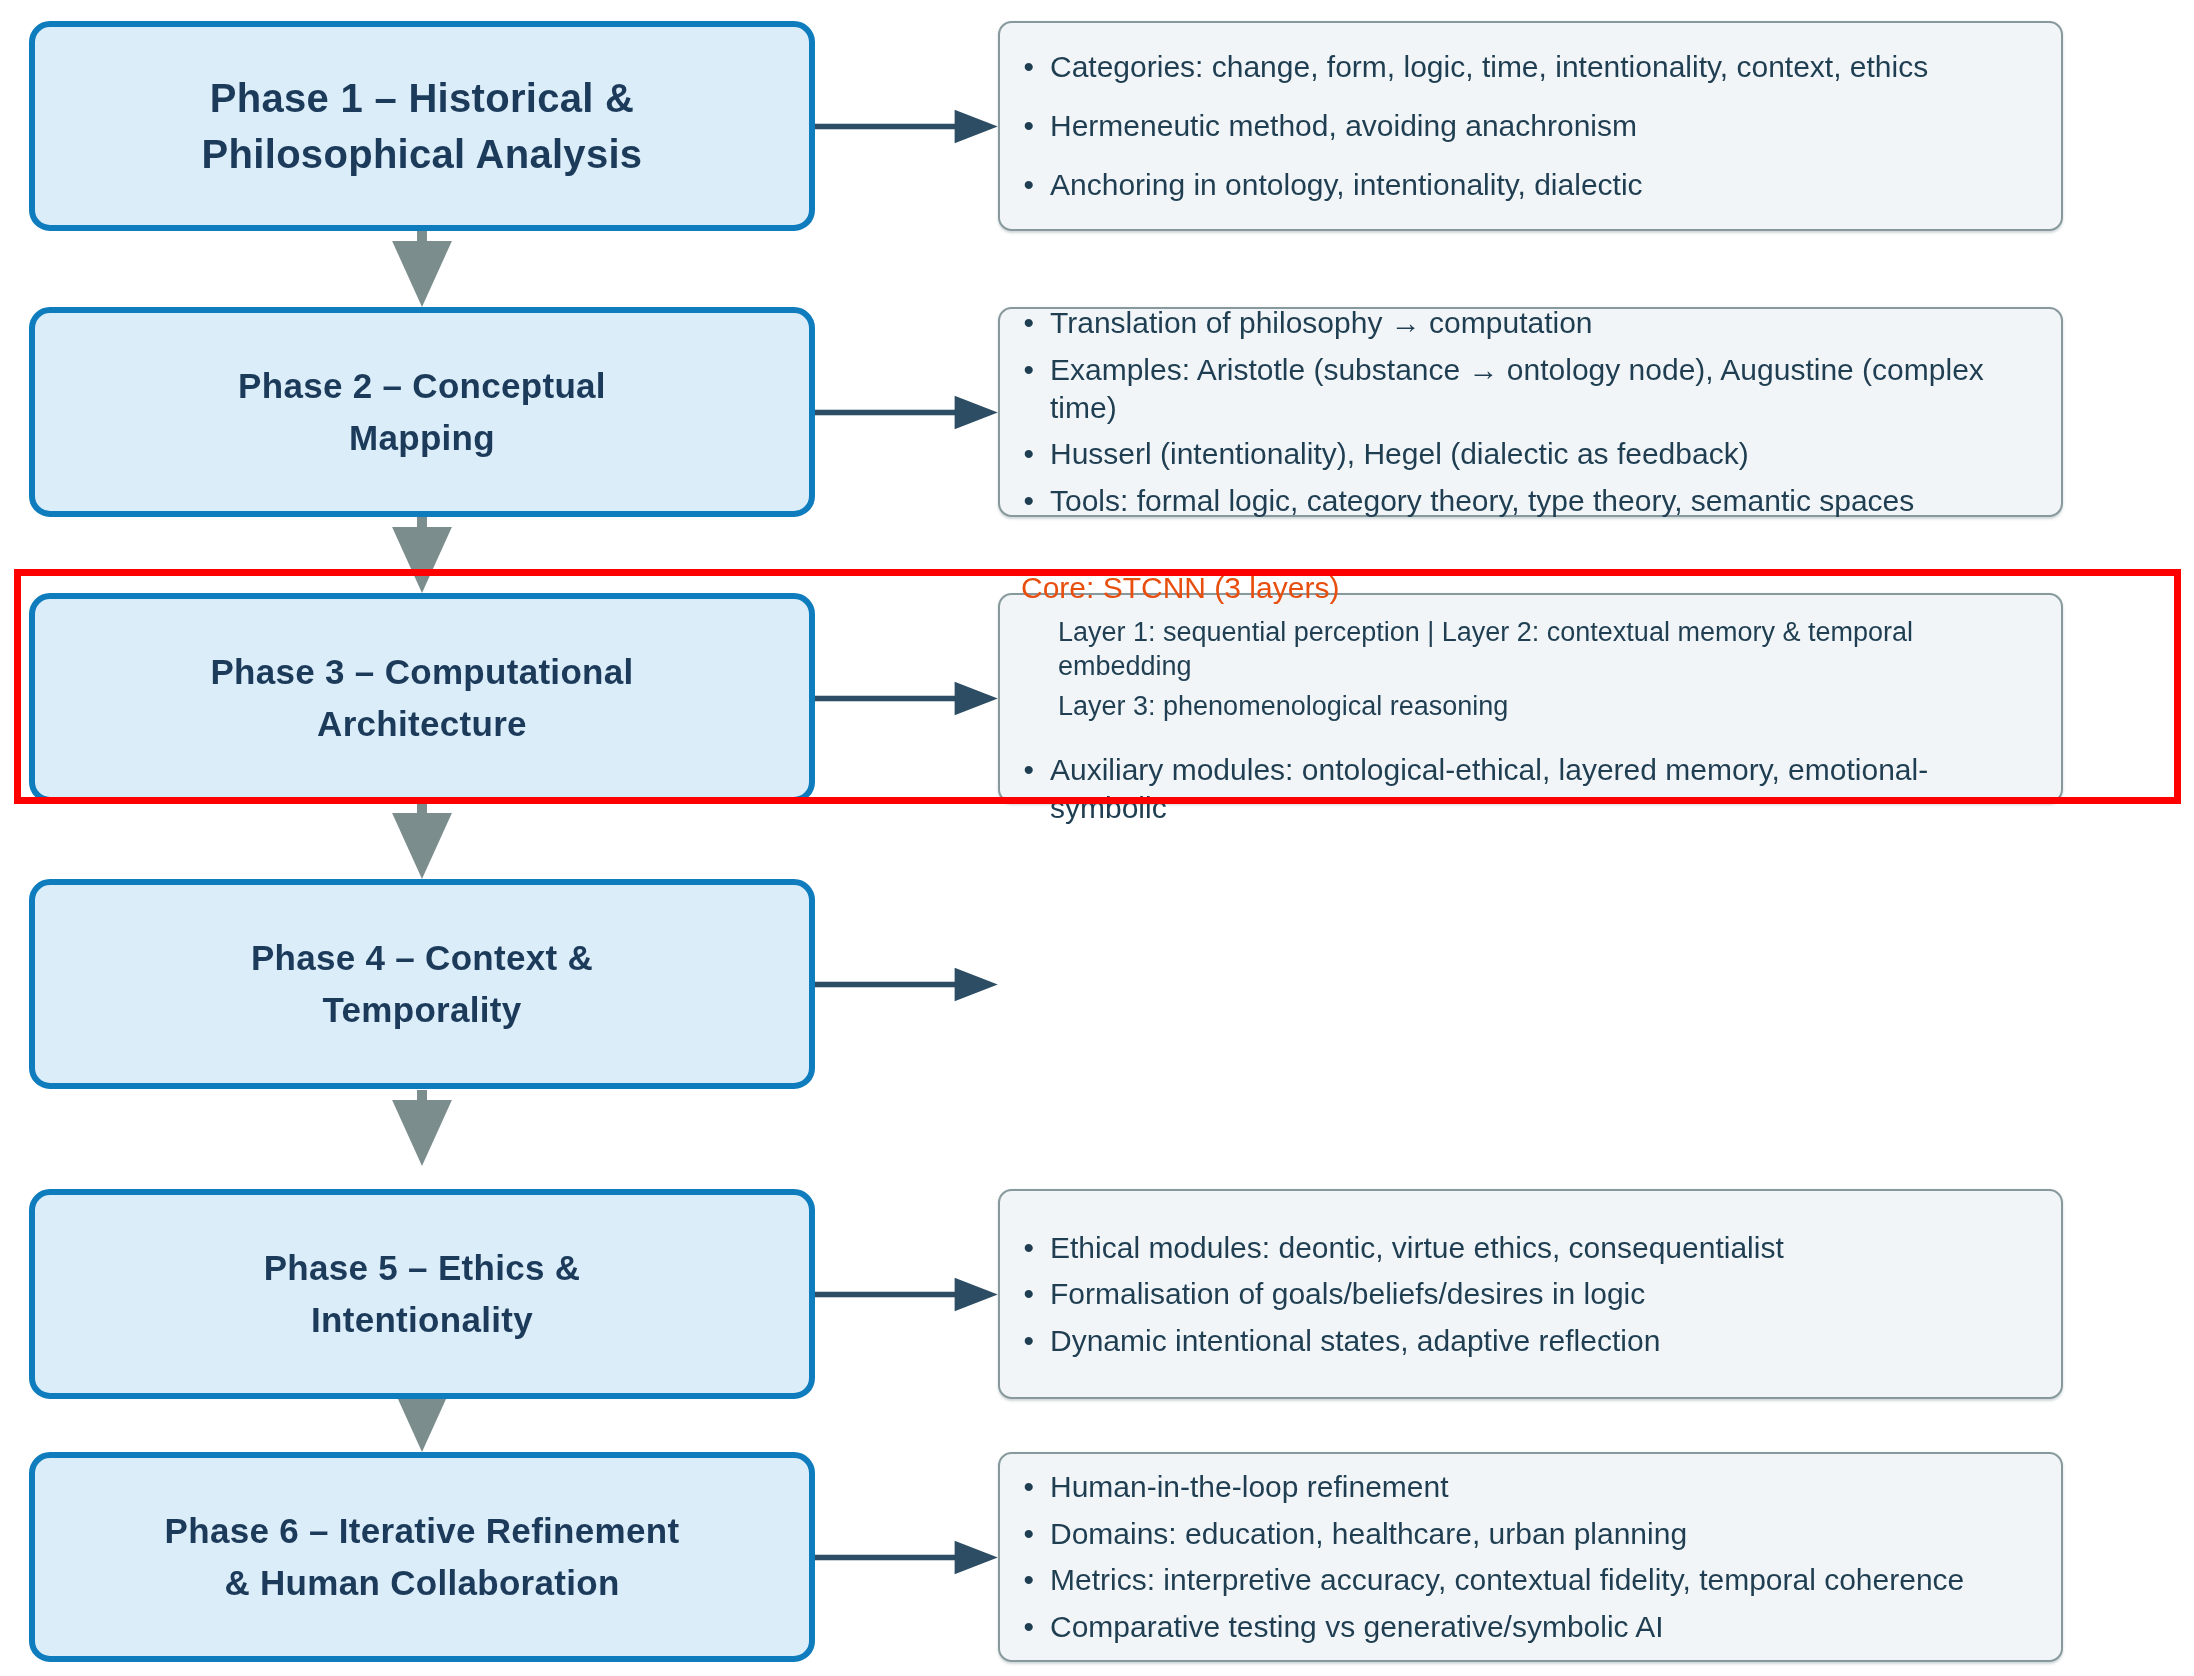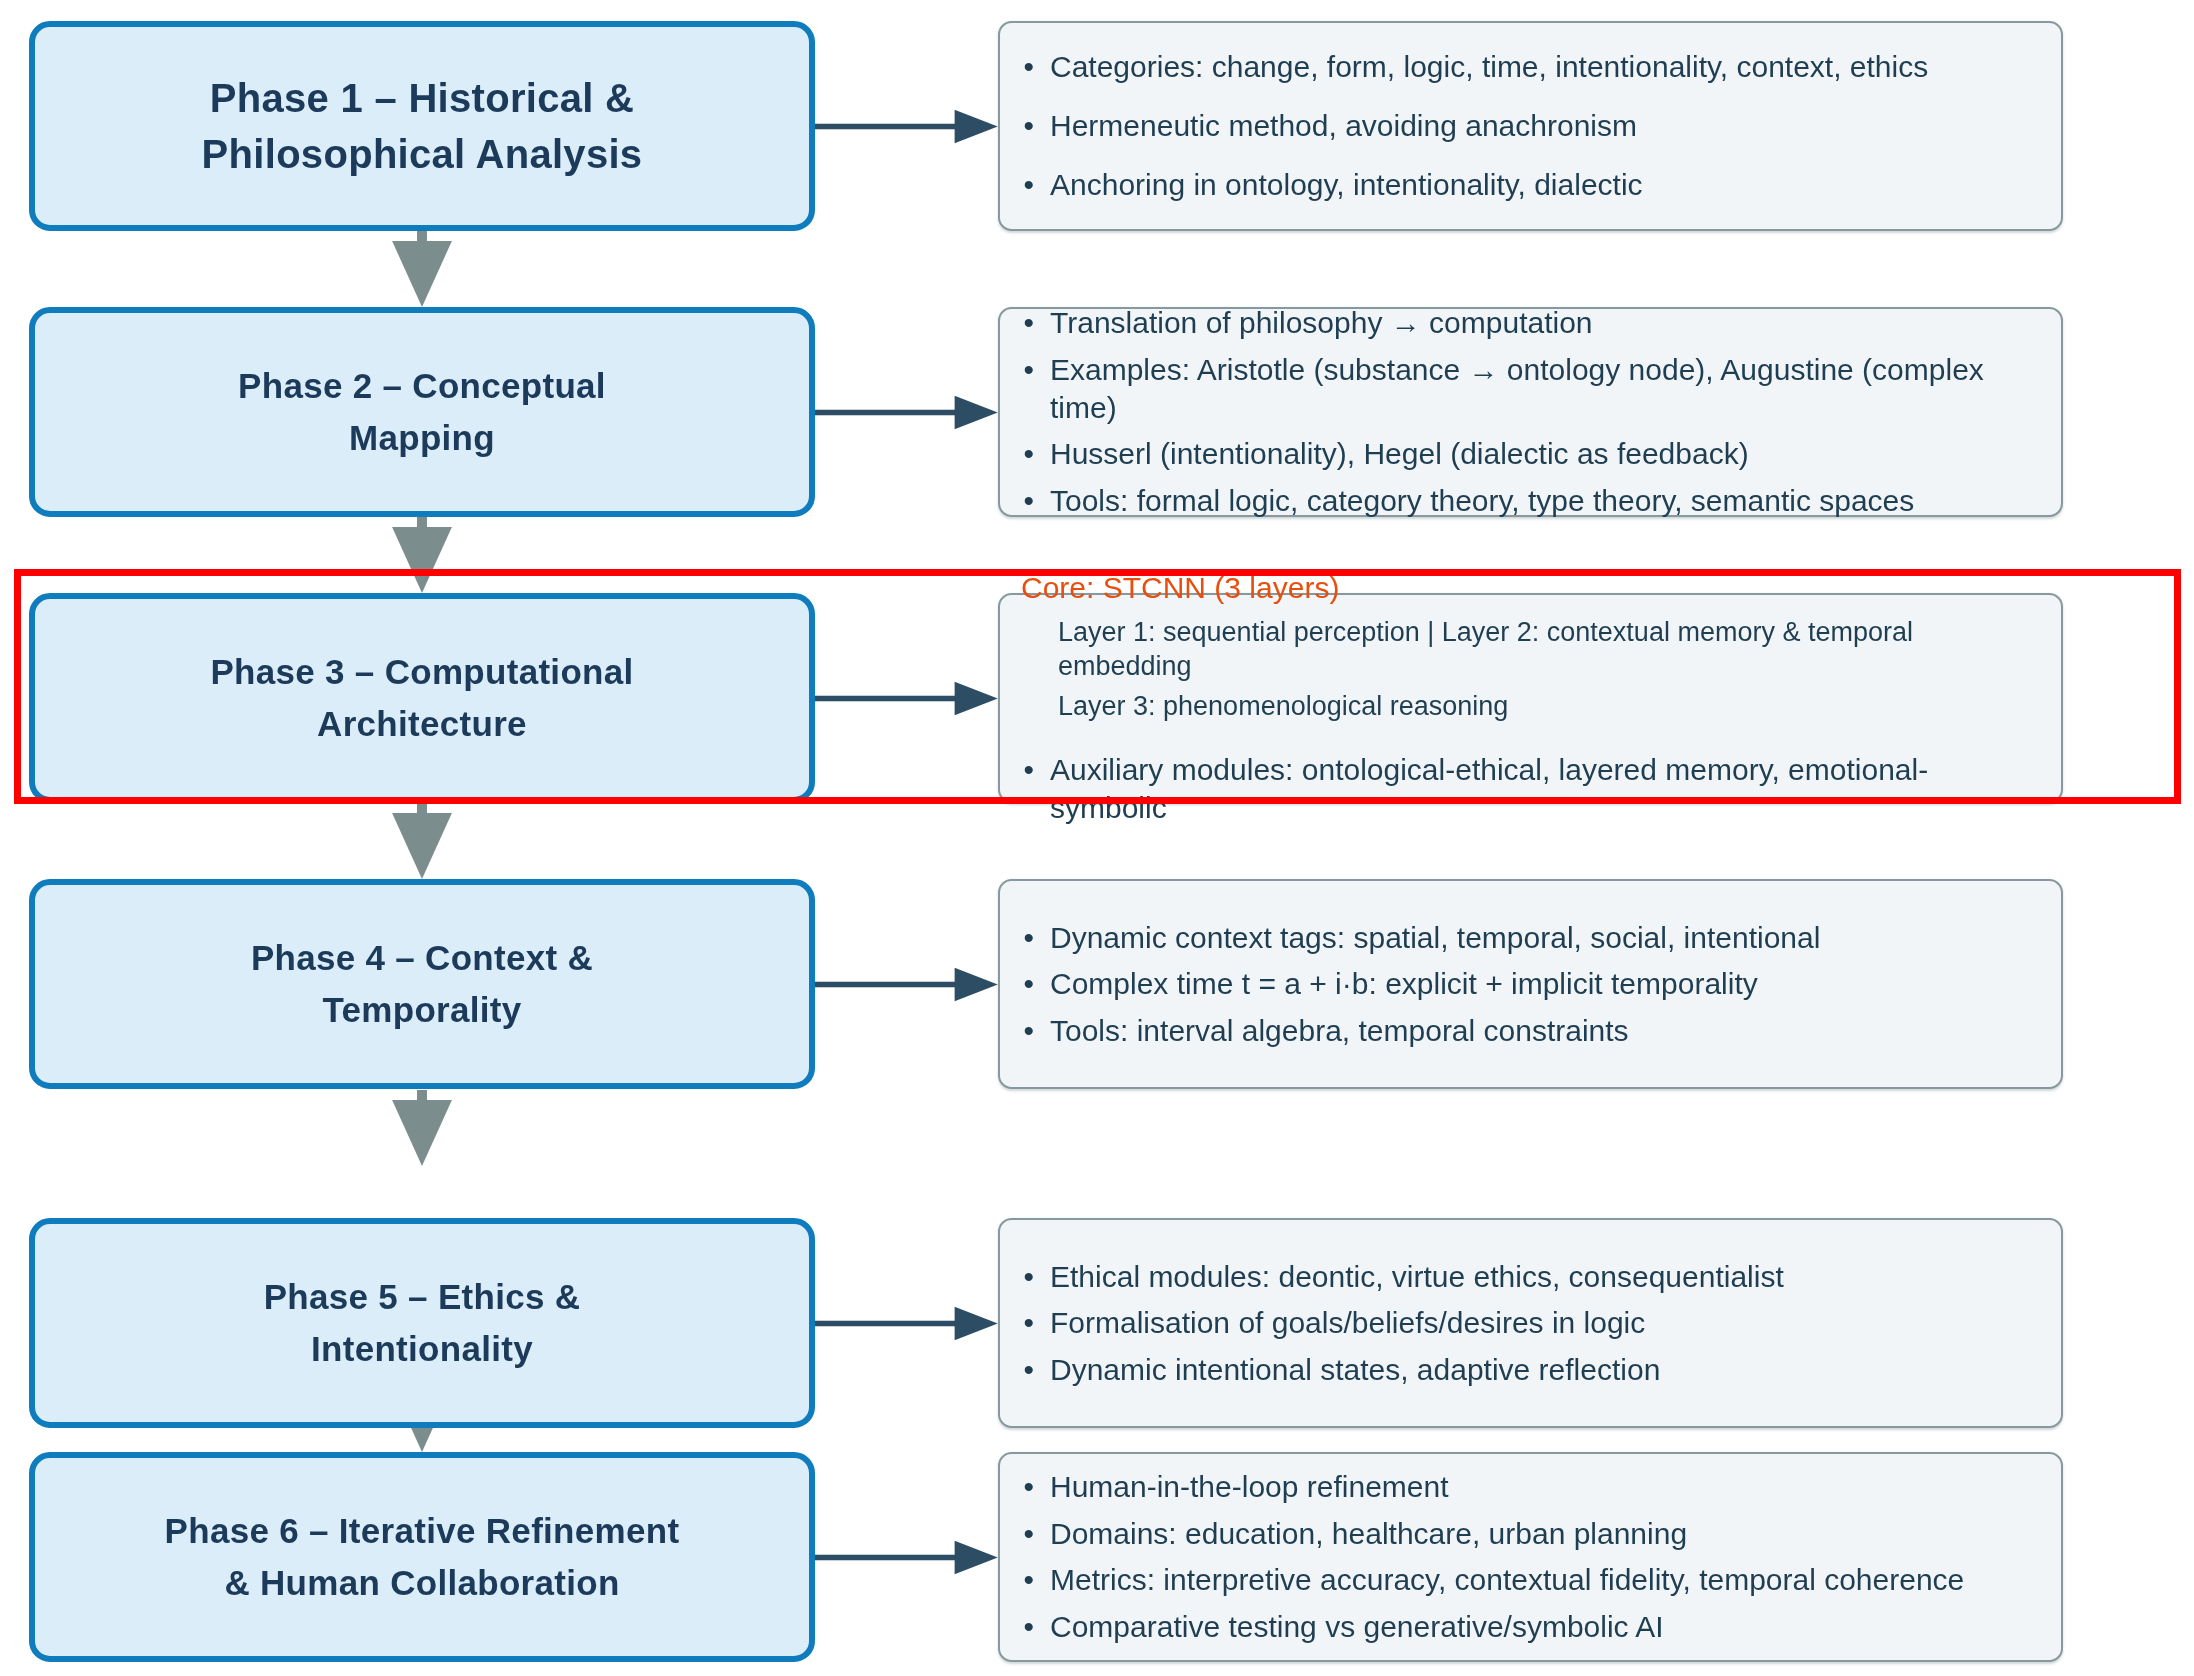--- a/index.html
+++ b/index.html
@@ -2,21 +2,21 @@
 <html style="--box_fill: #dcedfa; --box_border: #0e7cbd; --title_color: #1c3b5a; --panel_fill: #f1f5f8; --panel_border: #87999c; --text_color: #1f3e51; --accent_orange: #e84e0d; --highlight: #fe0000; --h_arrow: #2c4d63; --v_arrow: #7c8d8d;font-size:10px"><head>
 <meta charset="utf-8">
 <title>Phased Framework Diagram</title>
 <style>
   html,body{margin:0;padding:0;background:#ffffff;}
   body{font-family:"Liberation Sans","DejaVu Sans",sans-serif;}
   .canvas{position:relative;width:2194px;height:1676px;background:#ffffff;overflow:hidden;}
 
   
   .row{position:absolute;left:0;width:2194px;height:210px;}
-  .r0{top:20.5px}.r1{top:307px}.r2{top:593px}.r3{top:879px}.r4{top:1218px}.r5{top:1452px}
+  .r0{top:20.5px}.r1{top:307px}.r2{top:593px}.r3{top:879px}.r4{top:1189px}.r5{top:1452px}
 
   
   .pbox{
     position:absolute;left:29px;top:0;width:786px;height:210px;
     box-sizing:border-box;border:6.8px solid var(--box_border);
     border-radius:21px;background:var(--box_fill);
     display:flex;align-items:center;justify-content:center;
     z-index:2;
   }
   .ptitle{
@@ -125,27 +125,20 @@
 
   <section class="row r3">
     <div class="pbox">
       <span class="ptitle">Phase 4 – Context &amp;
 Temporality</span>
     </div>
     <svg class="harrow" viewBox="0 0 300 60">
       <rect x="0" y="25.5" width="232" height="9" fill="var(--h_arrow)"></rect>
       <polygon points="228,3 228,57 298,30" fill="var(--h_arrow)"></polygon>
     </svg>
-    <div class="panel">
-      <ul class="plist">
-        <li class="bullet">Dynamic context tags: spatial, temporal, social, intentional</li>
-        <li class="bullet">Complex time t = a + i·b: explicit + implicit temporality</li>
-        <li class="bullet">Tools: interval algebra, temporal constraints</li>
-      </ul>
-    </div>
   </section>
 
   <section class="row r4">
     <div class="pbox">
       <span class="ptitle">Phase 5 – Ethics &amp;
 Intentionality</span>
     </div>
     <svg class="harrow" viewBox="0 0 300 60">
       <rect x="0" y="25.5" width="232" height="9" fill="var(--h_arrow)"></rect>
       <polygon points="228,3 228,57 298,30" fill="var(--h_arrow)"></polygon>

